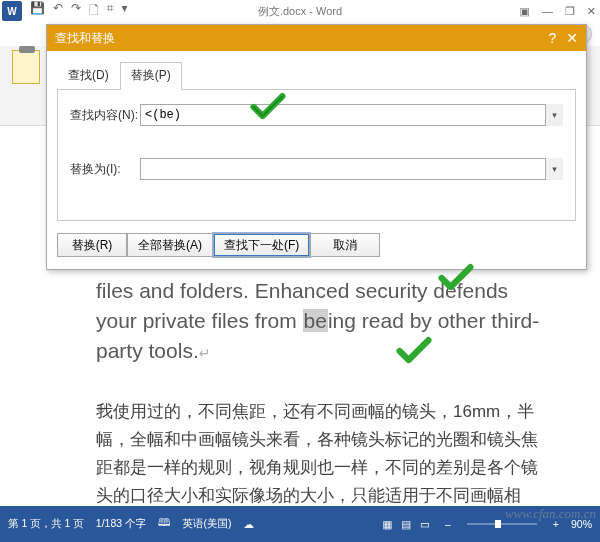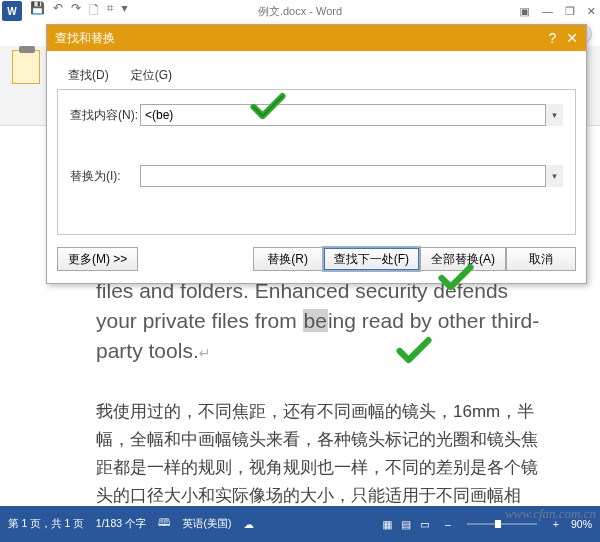--- a/index.html
+++ b/index.html
@@ -43,23 +43,23 @@
 
   
   .dialog { position: absolute; left: 46px; top: 24px; width: 541px; background: #fff; border: 1px solid #a8a8a8; box-shadow: 2px 2px 6px rgba(0,0,0,.25); z-index: 10; }
   .dialog-title { background: #e29a0e; color: #fff; height: 26px; display: flex; align-items: center; padding: 0 8px; font-size: 12px; justify-content: space-between; }
   .dialog-title .dbtns { display: flex; gap: 10px; font-size: 14px; }
   .dialog-body { padding: 10px 10px 12px 10px; }
   .dialog-tabs { display: flex; border-bottom: 1px solid #c8c8c8; font-size: 12px; }
   .dialog-tabs div { padding: 4px 10px 5px 10px; border: 1px solid transparent; position: relative; top: 1px; color: #333; text-align: center; }
   .dialog-tabs div.active { border: 1px solid #c8c8c8; border-bottom: 1px solid #fff; background: #fff; }
   .tab-page { border: 1px solid #c8c8c8; border-top: none; padding: 14px 12px 34px 12px; font-size: 12px; color: #333; }
-  .field-row { display: flex; align-items: center; margin-bottom: 13px; }
+  .field-row { display: flex; align-items: center; margin-bottom: 6px; }
   .field-row .lbl { width: 70px; white-space: nowrap; }
-  .field-row input { flex: 1; height: 22px; border: 1px solid #a8a8a8; padding: 0 20px 0 4px; font-size: 12px; font-family: Liberation Sans, sans-serif; }
+  .field-row input { flex: 1; height: 22px; border: 1px solid #a8a8a8; padding: 0 20px 0 4px; font-size: 12px; font-family: Liberation Mono, monospace; }
   .combo-arrow { width: 18px; height: 22px; margin-left: -18px; border-left: 1px solid #a8a8a8; display: flex; align-items: center; justify-content: center; color: #555; font-size: 9px; background: #f0f0f0; }
   .dialog-buttons { display: flex; justify-content: space-between; margin-top: 12px; font-size: 12px; }
   .dialog-buttons .right { display: flex; gap: 0; }
   .dlg-btn { height: 24px; padding: 0 10px; border: 1px solid #a8a8a8; background: linear-gradient(#fdfdfd,#ececec); display: flex; align-items: center; min-width: 70px; justify-content: center; }
   .dlg-btn.focus { outline: 1px solid #3a75c4; outline-offset: -2px; box-shadow: 0 0 0 1px #90b4e0; }
 
   
   .check { position: absolute; width: 36px; height: 30px; pointer-events: none; z-index: 20; }
   .check svg { width: 100%; height: 100%; }
 
@@ -121,41 +121,40 @@
   <div class="dialog-title">
     <span>查找和替换</span>
     <div class="dbtns">
       <span>?</span>
       <span>✕</span>
     </div>
   </div>
   <div class="dialog-body">
     <div class="dialog-tabs">
       <div>查找(D)</div>
-      <div>定位(G)</div>
+      <div class="active">替换(P)</div>
     </div>
     <div class="tab-page">
       <div class="field-row">
         <div class="lbl">查找内容(N):</div>
         <input type="text" value="&lt;(be)" style="">
         <div class="combo-arrow">▾</div>
       </div>
       <div style="height:26px"></div>
       <div class="field-row">
         <div class="lbl">替换为(I):</div>
         <input type="text" value="" style="">
         <div class="combo-arrow">▾</div>
       </div>
     </div>
     <div class="dialog-buttons">
-      <div class="dlg-btn">更多(M) &gt;&gt;</div>
       <div class="right">
         <div class="dlg-btn">替换(R)</div>
+        <div class="dlg-btn">全部替换(A)</div>
         <div class="dlg-btn focus">查找下一处(F)</div>
-        <div class="dlg-btn">全部替换(A)</div>
         <div class="dlg-btn">取消</div>
       </div>
     </div>
   </div>
 </div>
 
 <div class="status-bar">
   <span>第 1 页，共 1 页</span>
   <span>1/183 个字</span>
   <span>🕮</span>

